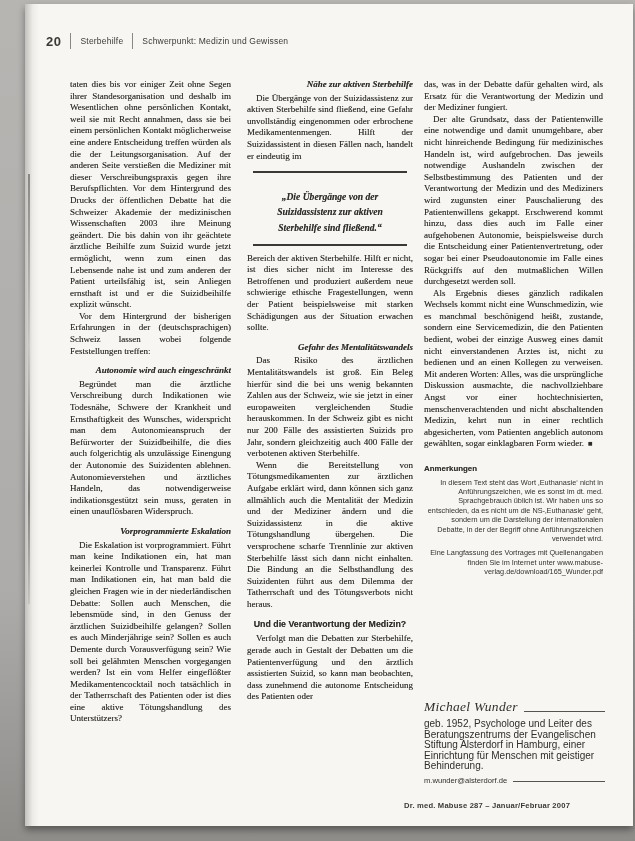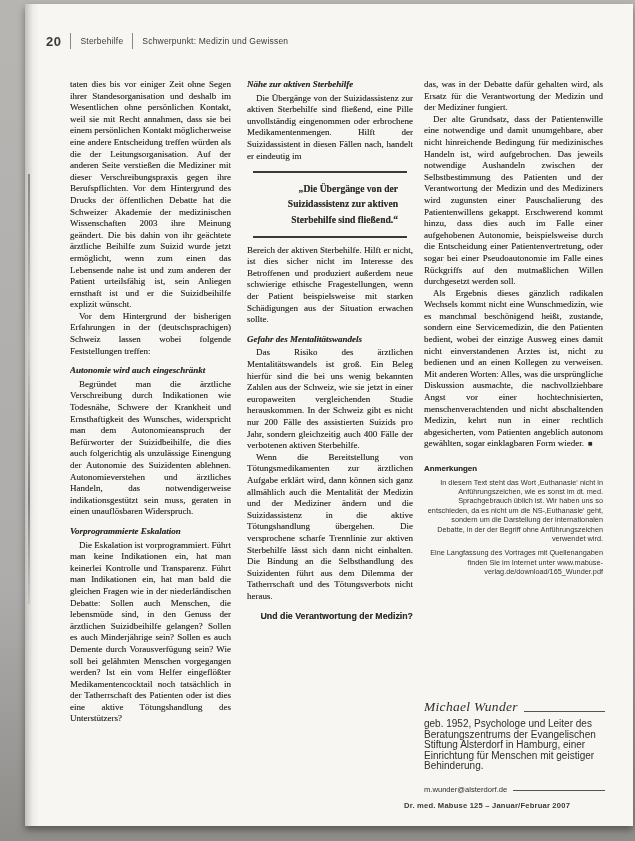--- a/index.html
+++ b/index.html
@@ -21,43 +21,43 @@
   .hlabel { font-size:8.5px; letter-spacing:0.2px; }
 
   .col { position:absolute; top:79px; height:718px; overflow:hidden;
          text-align:justify; font-size:9px; line-height:11.6px; color:#2f2e2b;
          text-shadow:0 0 0.5px rgba(47,46,43,0.55); }
   .col-left  { left:70px;  width:161px; }
   .col-mid   { left:247px; width:166px; }
   .col-right { left:424px; width:179px; }
   .col p.ind { text-indent:9px; }
   h3.sub { font-style:italic; font-weight:bold; font-size:9px; line-height:11.6px;
-           margin:8px 0 2px; text-align:left; }
+           margin:8px 0 2px; text-align:right; }
   h3.first { margin-top:0; }
   h3.boldhead { font-family:"Liberation Sans", sans-serif; font-weight:bold; font-size:8.8px;
-                line-height:11px; margin:9px 0 3px; text-align:right; }
+                line-height:11px; margin:9px 0 3px; text-align:center; }
 
   .pullquote { margin:9px 1px 7px; }
   .pq-rule { height:1.5px; background:#3a3936; margin:0 5px; }
-  .pq-text { font-weight:bold; font-size:9.6px; line-height:15.5px;
-             text-align:right; padding:8px 14px 9px; }
+  .pq-text { font-style:italic; font-weight:bold; font-size:9.6px; line-height:15.5px;
+             text-align:center; padding:16px 14px 9px; }
   .endmark { font-size:7.5px; margin-left:4px; }
 
   .notes { margin-top:13px; font-family:"Liberation Sans", sans-serif; color:#33322f; text-align:left; }
   .notes h4 { font-size:7.9px; margin-bottom:3px; }
   .notes p { font-size:7.3px; line-height:9.4px; margin-bottom:5px; text-align:right; text-shadow:none; }
 
   .author { position:absolute; left:424px; top:699px; width:181px;
             font-family:"Liberation Sans", sans-serif; color:#2f2e2b; }
   .author-name-row { display:flex; align-items:flex-end; gap:6px;justify-content:space-between; }
   .author-name { font-family:"Liberation Serif", serif; font-style:italic; font-size:13.5px;
                  letter-spacing:0.3px; }
   .rule-fill { flex:1; border-bottom:1px solid #56544f; margin-bottom:3px; }
   .author-bio { font-size:10px; line-height:10.6px; margin-top:4px; text-align:left; }
-  .author-email-row { display:flex; gap:6px; font-size:7.6px; margin-top:13px; align-items:flex-end; }
+  .author-email-row { display:flex; gap:6px; font-size:7.6px; margin-top:4px; align-items:flex-end; }
 
   .footer { position:absolute; left:404px; top:801px; font-family:"Liberation Sans", sans-serif;
             font-size:7.6px; font-weight:bold; color:#3a3937; letter-spacing:0.2px; }
 </style>
 </head>
 <body>
 
 <div class="canvas">
   <div class="page"></div>
 
@@ -73,31 +73,32 @@
     <p>taten dies bis vor einiger Zeit ohne Segen ihrer Standesorganisation und deshalb im Wesentlichen ohne persönlichen Kontakt, weil sie mit Recht annahmen, dass sie bei einem persönlichen Kontakt möglicherweise eine andere Entscheidung treffen würden als die der Leitungsorganisation. Auf der anderen Seite verstießen die Mediziner mit dieser Verschreibungspraxis gegen ihre Berufspflichten. Vor dem Hintergrund des Drucks der öffentlichen Debatte hat die Schweizer Akademie der medizinischen Wissenschaften 2003 ihre Meinung geändert. Die bis dahin von ihr geächtete ärztliche Beihilfe zum Suizid wurde jetzt ermöglicht, wenn zum einen das Lebensende nahe ist und zum anderen der Patient urteilsfähig ist, sein Anliegen ernsthaft ist und er die Suizidbeihilfe explizit wünscht.</p>
     <p class="ind">Vor dem Hintergrund der bisherigen Erfahrungen in der (deutschsprachigen) Schweiz lassen wobei folgende Feststellungen treffen:</p>
     <h3 class="sub">Autonomie wird auch eingeschränkt</h3>
     <p class="ind">Begründet man die ärztliche Verschreibung durch Indikationen wie Todesnähe, Schwere der Krankheit und Ernsthaftigkeit des Wunsches, widerspricht man dem Autonomieanspruch der Befürworter der Suizidbeihilfe, die dies auch folgerichtig als unzulässige Einengung der Autonomie des Suizidenten ablehnen. Autonomieverstehen und ärztliches Handeln, das notwendigerweise indikationsgestützt sein muss, geraten in einen unauflösbaren Widerspruch.</p>
     <h3 class="sub">Vorprogrammierte Eskalation</h3>
     <p class="ind">Die Eskalation ist vorprogrammiert. Führt man keine Indikationen ein, hat man keinerlei Kontrolle und Transparenz. Führt man Indikationen ein, hat man bald die gleichen Fragen wie in der niederländischen Debatte: Sollen auch Menschen, die lebensmüde sind, in den Genuss der ärztlichen Suizidbeihilfe gelangen? Sollen es auch Minderjährige sein? Sollen es auch Demente durch Vorausverfügung sein? Wie soll bei gelähmten Menschen vorgegangen werden? Ist ein vom Helfer eingeflößter Medikamentencocktail noch tatsächlich in der Tatherrschaft des Patienten oder ist dies eine aktive Tötungshandlung des Unterstützers?</p>
   </div>
 
   <div class="col col-mid">
     <h3 class="sub first">Nähe zur aktiven Sterbehilfe</h3>
-    <p class="ind">Die Übergänge von der Suizidassistenz zur aktiven Sterbehilfe sind fließend, eine Pille unvollständig eingenommen oder erbrochene Medikamentenmengen. Hilft der Suizidassistent in diesen Fällen nach, handelt er eindeutig im</p>
+    <p class="ind">Die Übergänge von der Suizidassistenz zur aktiven Sterbehilfe sind fließend, eine Gefahr unvollständig eingenommen oder erbrochene Medikamentenmengen. Hilft der Suizidassistent in diesen Fällen nach, handelt er eindeutig im</p>
     <div class="pullquote">
       <div class="pq-rule"></div>
       <p class="pq-text">„Die Übergänge von der Suizidassistenz zur aktiven Sterbehilfe sind fließend.“</p>
       <div class="pq-rule"></div>
     </div>
     <p>Bereich der aktiven Sterbehilfe. Hilft er nicht, ist dies sicher nicht im Interesse des Betroffenen und produziert außerdem neue schwierige ethische Fragestellungen, wenn der Patient beispielsweise mit starken Schädigungen aus der Situation erwachen sollte.</p>
     <h3 class="sub">Gefahr des Mentalitätswandels</h3>
     <p class="ind">Das Risiko des ärztlichen Mentalitätswandels ist groß. Ein Beleg hierfür sind die bei uns wenig bekannten Zahlen aus der Schweiz, wie sie jetzt in einer europaweiten vergleichenden Studie herauskommen. In der Schweiz gibt es nicht nur 200 Fälle des assistierten Suizids pro Jahr, sondern gleichzeitig auch 400 Fälle der verbotenen aktiven Sterbehilfe.</p>
     <p class="ind">Wenn die Bereitstellung von Tötungsmedikamenten zur ärztlichen Aufgabe erklärt wird, dann können sich ganz allmählich auch die Mentalität der Medizin und der Mediziner ändern und die Suizidassistenz in die aktive Tötungshandlung übergehen. Die versprochene scharfe Trennlinie zur aktiven Sterbehilfe lässt sich dann nicht einhalten. Die Bindung an die Selbsthandlung des Suizidenten führt aus dem Dilemma der Tatherrschaft und des Tötungsverbots nicht heraus.</p>
     <h3 class="boldhead">Und die Verantwortung der Medizin?</h3>
+    <p class="ind">Verfolgt man die Debatten zur Sterbehilfe, gerade auch in Gestalt der Debatten um die Patientenverfügung und den ärztlich assistierten Suizid, so kann man beobachten, dass zunehmend die autonome Entscheidung des Patienten oder</p>
   </div>
 
   <div class="col col-right">
     <p>das, was in der Debatte dafür gehalten wird, als Ersatz für die Verantwortung der Medizin und der Mediziner fungiert.</p>
     <p class="ind">Der alte Grundsatz, dass der Patientenwille eine notwendige und damit unumgehbare, aber nicht hinreichende Bedingung für medizinisches Handeln ist, wird aufgebrochen. Das jeweils notwendige Aushandeln zwischen der Selbstbestimmung des Patienten und der Verantwortung der Medizin und des Mediziners wird zugunsten einer Pauschalierung des Patientenwillens gekappt. Erschwerend kommt hinzu, dass dies auch im Falle einer aufgehobenen Autonomie, beispielsweise durch die Entscheidung einer Patientenvertretung, oder sogar bei einer Pseudoautonomie im Falle eines Rückgriffs auf den mutmaßlichen Willen durchgesetzt werden soll.</p>
     <p class="ind"><span>Als Ergebnis dieses gänzlich radikalen Wechsels kommt nicht eine Wunschmedizin, wie es manchmal beschönigend heißt, zustande, sondern eine Servicemedizin, die den Patienten bedient, wobei der einzige Ausweg eines damit nicht einverstandenen Arztes ist, nicht zu bedienen und an einen Kollegen zu verweisen. Mit anderen Worten: Alles, was die ursprüngliche Diskussion ausmachte, die nachvollziehbare Angst vor einer hochtechnisierten, menschenverachtenden und nicht abschaltenden Medizin, kehrt nun in einer rechtlich abgesicherten, vom Patienten angeblich autonom gewählten, sogar einklagbaren Form wieder.</span><span class="endmark">■</span></p>
     <div class="notes">
       <h4>Anmerkungen</h4>
       <p>In diesem Text steht das Wort ‚Euthanasie‘ nicht in Anführungszeichen, wie es sonst im dt. med. Sprachgebrauch üblich ist. Wir haben uns so entschieden, da es nicht um die NS-‚Euthanasie‘ geht, sondern um die Darstellung der internationalen Debatte, in der der Begriff ohne Anführungszeichen verwendet wird.</p>
       <p>Eine Langfassung des Vortrages mit Quellenangaben finden Sie im Internet unter www.mabuse-verlag.de/download/165_Wunder.pdf</p>
@@ -110,15 +111,15 @@
       <span class="rule-fill"></span>
     </div>
     <p class="author-bio">geb. 1952, Psychologe und Leiter des Beratungszentrums der Evangelischen Stiftung Alsterdorf in Hamburg, einer Einrichtung für Menschen mit geistiger Behinderung.</p>
     <div class="author-email-row">
       <span>m.wunder@alsterdorf.de</span>
       <span class="rule-fill"></span>
     </div>
   </div>
 
   <div class="footer">
-    <span>Dr. med. Mabuse 125 – Januar/Februar 2007</span>
+    <span>Dr. med. Mabuse 287 – Januar/Februar 2007</span>
   </div>
 </div>
 
 </body></html>

